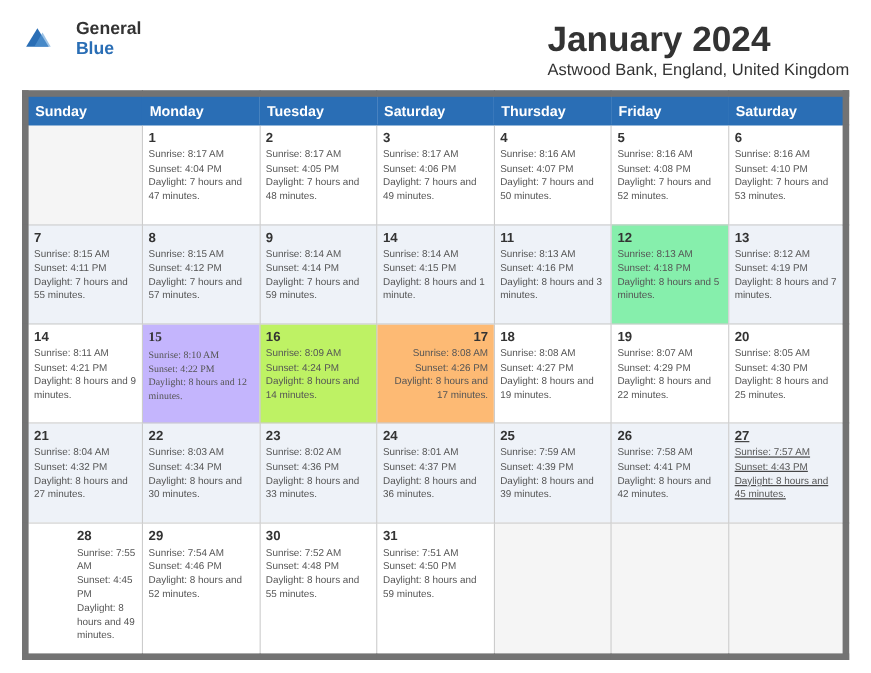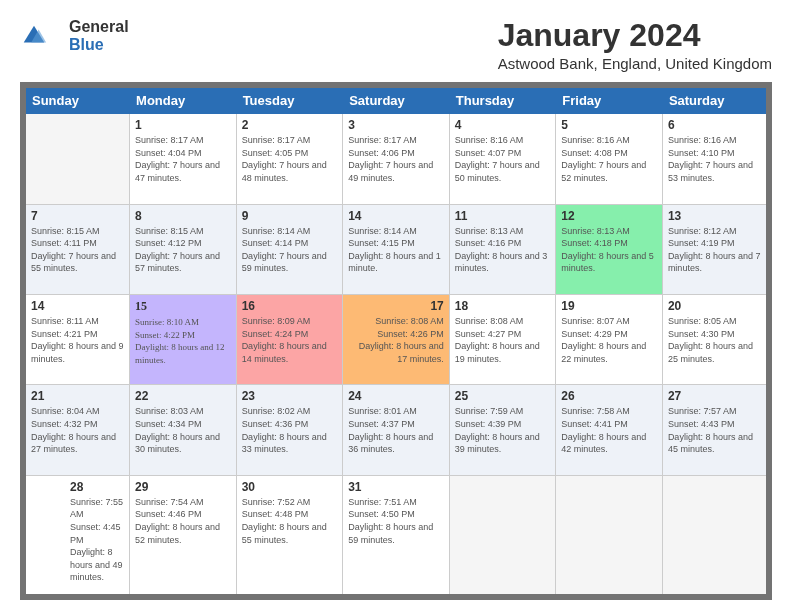--- a/index.html
+++ b/index.html
@@ -189,21 +189,21 @@
         </tr>
         <tr>
           <td style="background: rgb(255, 255, 255);">
             <div class="day-num">14</div>
             <div class="day-info">Sunrise: 8:11 AM<br>Sunset: 4:21 PM<br>Daylight: 8 hours and 9 minutes.</div>
           </td>
           <td style="background: #c4b5fd; font-family: Liberation Serif, serif;">
             <div class="day-num">15</div>
             <div class="day-info">Sunrise: 8:10 AM<br>Sunset: 4:22 PM<br>Daylight: 8 hours and 12 minutes.</div>
           </td>
-          <td style="background: #fca5a5;">
+          <td style="background: #bef264;">
             <div class="day-num">16</div>
             <div class="day-info">Sunrise: 8:09 AM<br>Sunset: 4:24 PM<br>Daylight: 8 hours and 14 minutes.</div>
           </td>
           <td style="background: #fdba74; text-align: right;">
             <div class="day-num">17</div>
             <div class="day-info">Sunrise: 8:08 AM<br>Sunset: 4:26 PM<br>Daylight: 8 hours and 17 minutes.</div>
           </td>
           <td style="background: rgb(255, 255, 255);">
             <div class="day-num">18</div>
             <div class="day-info">Sunrise: 8:08 AM<br>Sunset: 4:27 PM<br>Daylight: 8 hours and 19 minutes.</div>
@@ -235,21 +235,21 @@
             <div class="day-info">Sunrise: 8:01 AM<br>Sunset: 4:37 PM<br>Daylight: 8 hours and 36 minutes.</div>
           </td>
           <td style="background: rgb(238, 242, 248);">
             <div class="day-num">25</div>
             <div class="day-info">Sunrise: 7:59 AM<br>Sunset: 4:39 PM<br>Daylight: 8 hours and 39 minutes.</div>
           </td>
           <td style="background: rgb(238, 242, 248);">
             <div class="day-num">26</div>
             <div class="day-info">Sunrise: 7:58 AM<br>Sunset: 4:41 PM<br>Daylight: 8 hours and 42 minutes.</div>
           </td>
-          <td style="background: rgb(238, 242, 248);">
+          <td style="background: rgb(238, 242, 248); text-decoration: underline;">
             <div class="day-num">27</div>
             <div class="day-info">Sunrise: 7:57 AM<br>Sunset: 4:43 PM<br>Daylight: 8 hours and 45 minutes.</div>
           </td>
         </tr>
         <tr>
           <td style="background: rgb(255, 255, 255); padding-left: 44px;">
             <div class="day-num">28</div>
             <div class="day-info">Sunrise: 7:55 AM<br>Sunset: 4:45 PM<br>Daylight: 8 hours and 49 minutes.</div>
           </td>
           <td style="background: rgb(255, 255, 255);">

